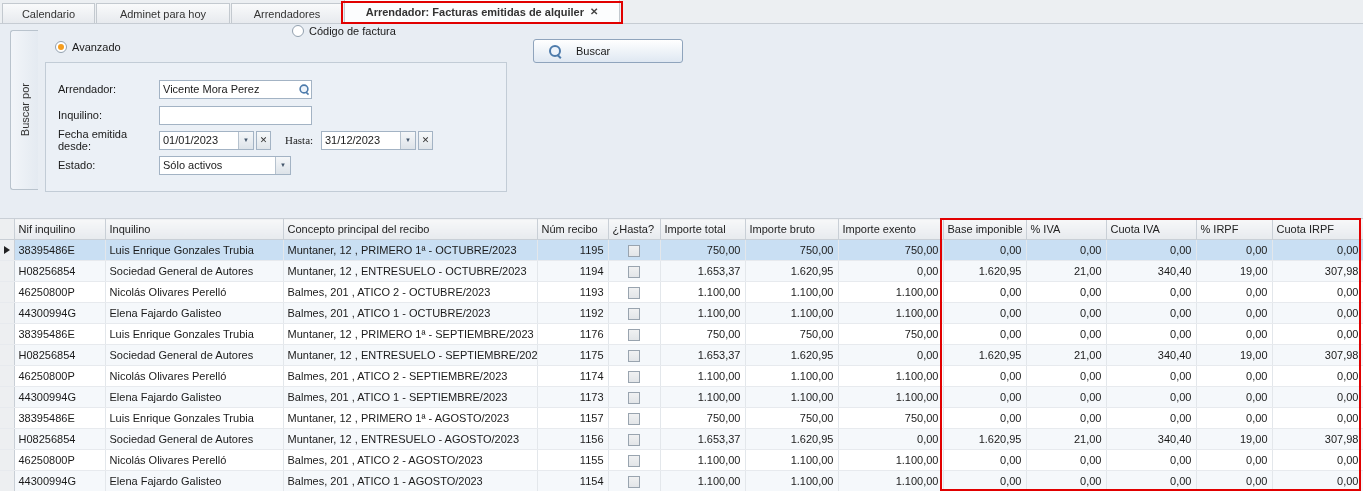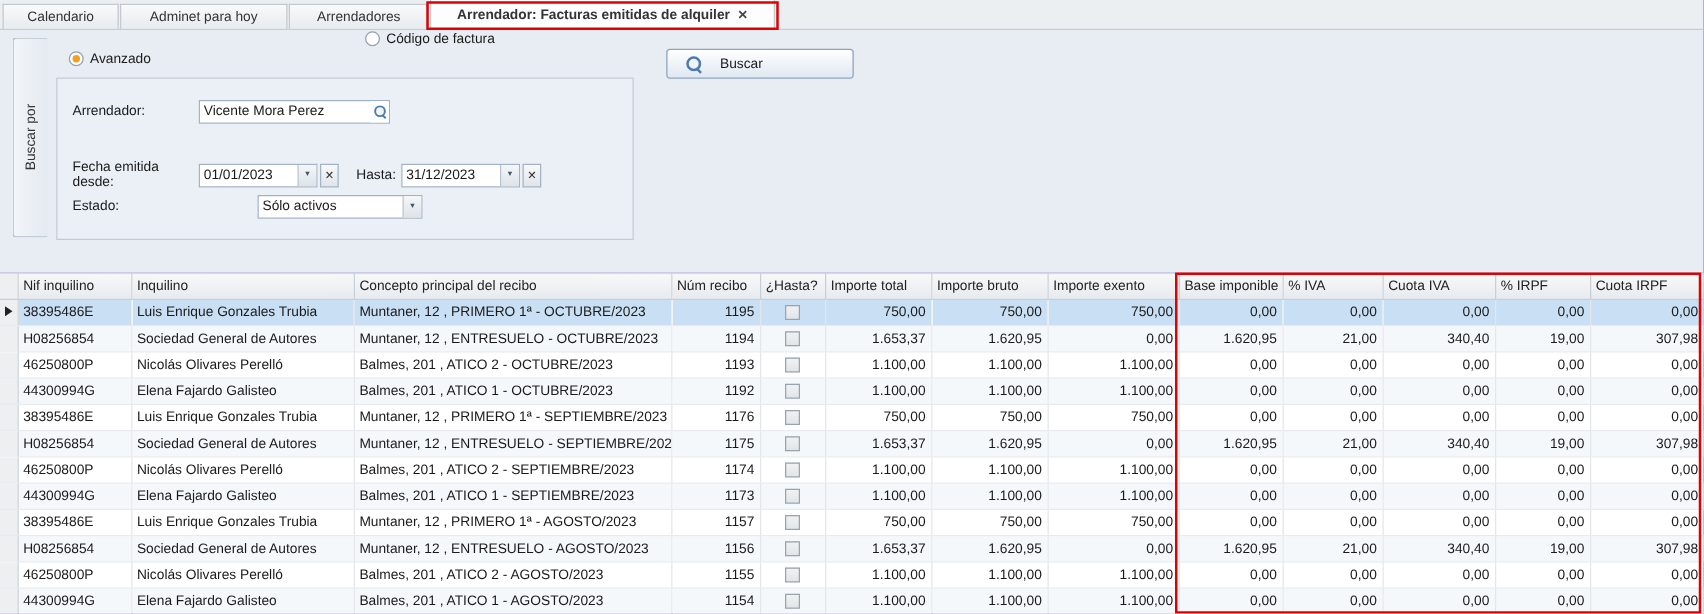--- a/index.html
+++ b/index.html
@@ -36,21 +36,21 @@
   .flabel { display:inline-block; width:101px; color:#1a1a1a; }
   .editor { display:flex; align-items:stretch; height:19px; background:#fff; border:1px solid #a3b3c4; }
   .editor input { border:none; outline:none; flex:1; min-width:0; padding:0 3px;
                   font-family:"Liberation Sans", sans-serif; font-size:11px; background:transparent; color:#1a1a1a; }
   .ebtn { width:15px; display:flex; align-items:center; justify-content:center;
           background:linear-gradient(#f5f7f9,#dde3e9); border-left:1px solid #b6c2ce;
           font-size:6px; color:#44566b; cursor:default; }
   .ebtn.plain { background:#fff; border-left:none; }
   .xbtn { width:15px; height:19px; margin-left:2px; display:inline-flex; align-items:center; justify-content:center;
           border:1px solid #a3b3c4; background:linear-gradient(#f7f9fa,#e0e5ea); font-size:9px; color:#333; cursor:default; }
-  .hasta-label { display:inline-block; width:36px; margin-left:14px; }
+  .hasta-label { display:inline-block; width:36px; margin-left:14px;font-family:Liberation Serif, serif; }
 
   .buscar { position:absolute; left:533px; top:15px; width:150px; height:24px;
             border:1px solid #8fa4bc; border-radius:3px; background:linear-gradient(#ffffff,#dfe8f2);
             font-family:"Liberation Sans", sans-serif; font-size:11px; color:#1a1a1a;
             display:flex; align-items:center; gap:14px; padding-left:14px; cursor:default; }
 
   .mag { position:relative; display:inline-block; width:14px; height:14px; }
   .mag::before { content:''; position:absolute; left:1px; top:1px; width:8px; height:8px;
                  border:2px solid #4d7bab; border-radius:50%; background:#eef4fb; }
   .mag::after { content:''; position:absolute; left:10px; top:10px; width:5px; height:2px;
@@ -123,37 +123,43 @@
       <div class="frow" style="top:16px;">
         <span class="flabel">Arrendador:</span>
         <div class="editor" style="width:153px;">
           <input value="Vicente Mora Perez" style="">
           <span class="ebtn plain">
               <span class="mag small"></span>
             </span>
         </div>
       </div>
 
+      <div class="frow" style="top:42px;">
+        <span class="flabel">Inquilino:</span>
+        <div class="editor" style="width:153px;">
+          <input value="" style="">
+        </div>
+      </div>
 
       <div class="frow" style="top:67px;">
         <span class="flabel">Fecha emitida desde:</span>
         <div class="editor" style="width:95px;justify-content:center;">
           <input value="01/01/2023" style="">
           <span class="ebtn">▼</span>
         </div>
         <span class="xbtn">✕</span>
         <span class="hasta-label">Hasta:</span>
         <div class="editor" style="width:95px;">
           <input value="31/12/2023" style="">
           <span class="ebtn">▼</span>
         </div>
         <span class="xbtn">✕</span>
       </div>
 
-      <div class="frow" style="top:92px;gap:47px;">
+      <div class="frow" style="top:92px;">
         <span class="flabel">Estado:</span>
         <div class="editor" style="width:132px;">
           <input value="Sólo activos" style="">
           <span class="ebtn">▼</span>
         </div>
       </div>
 
     </div>
 
     <button class="buscar">

